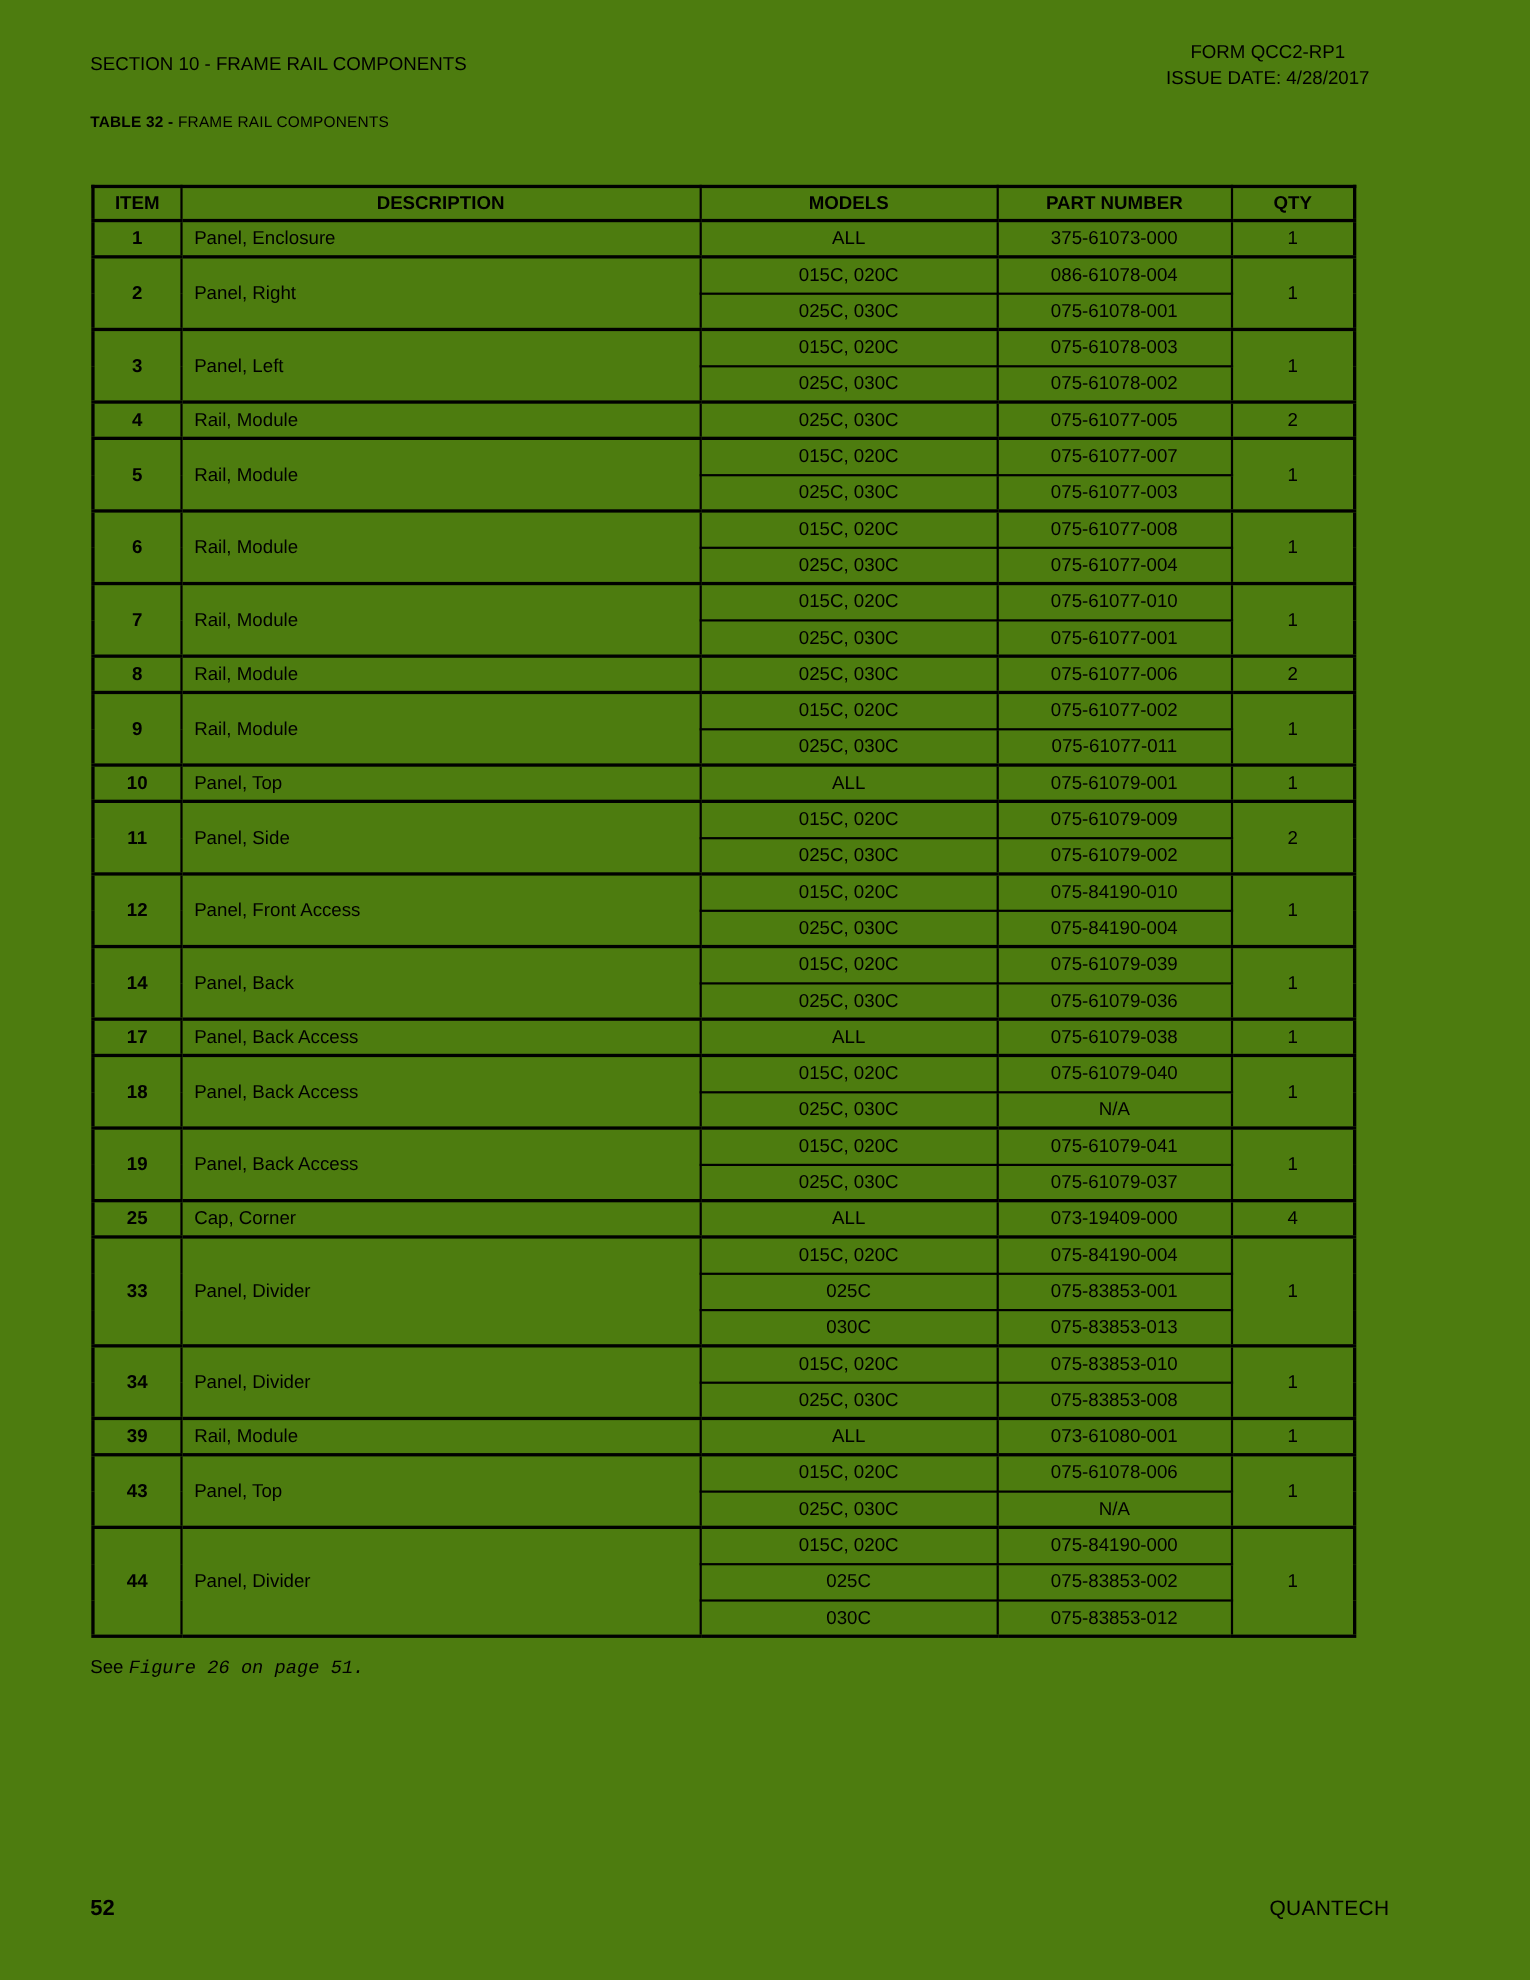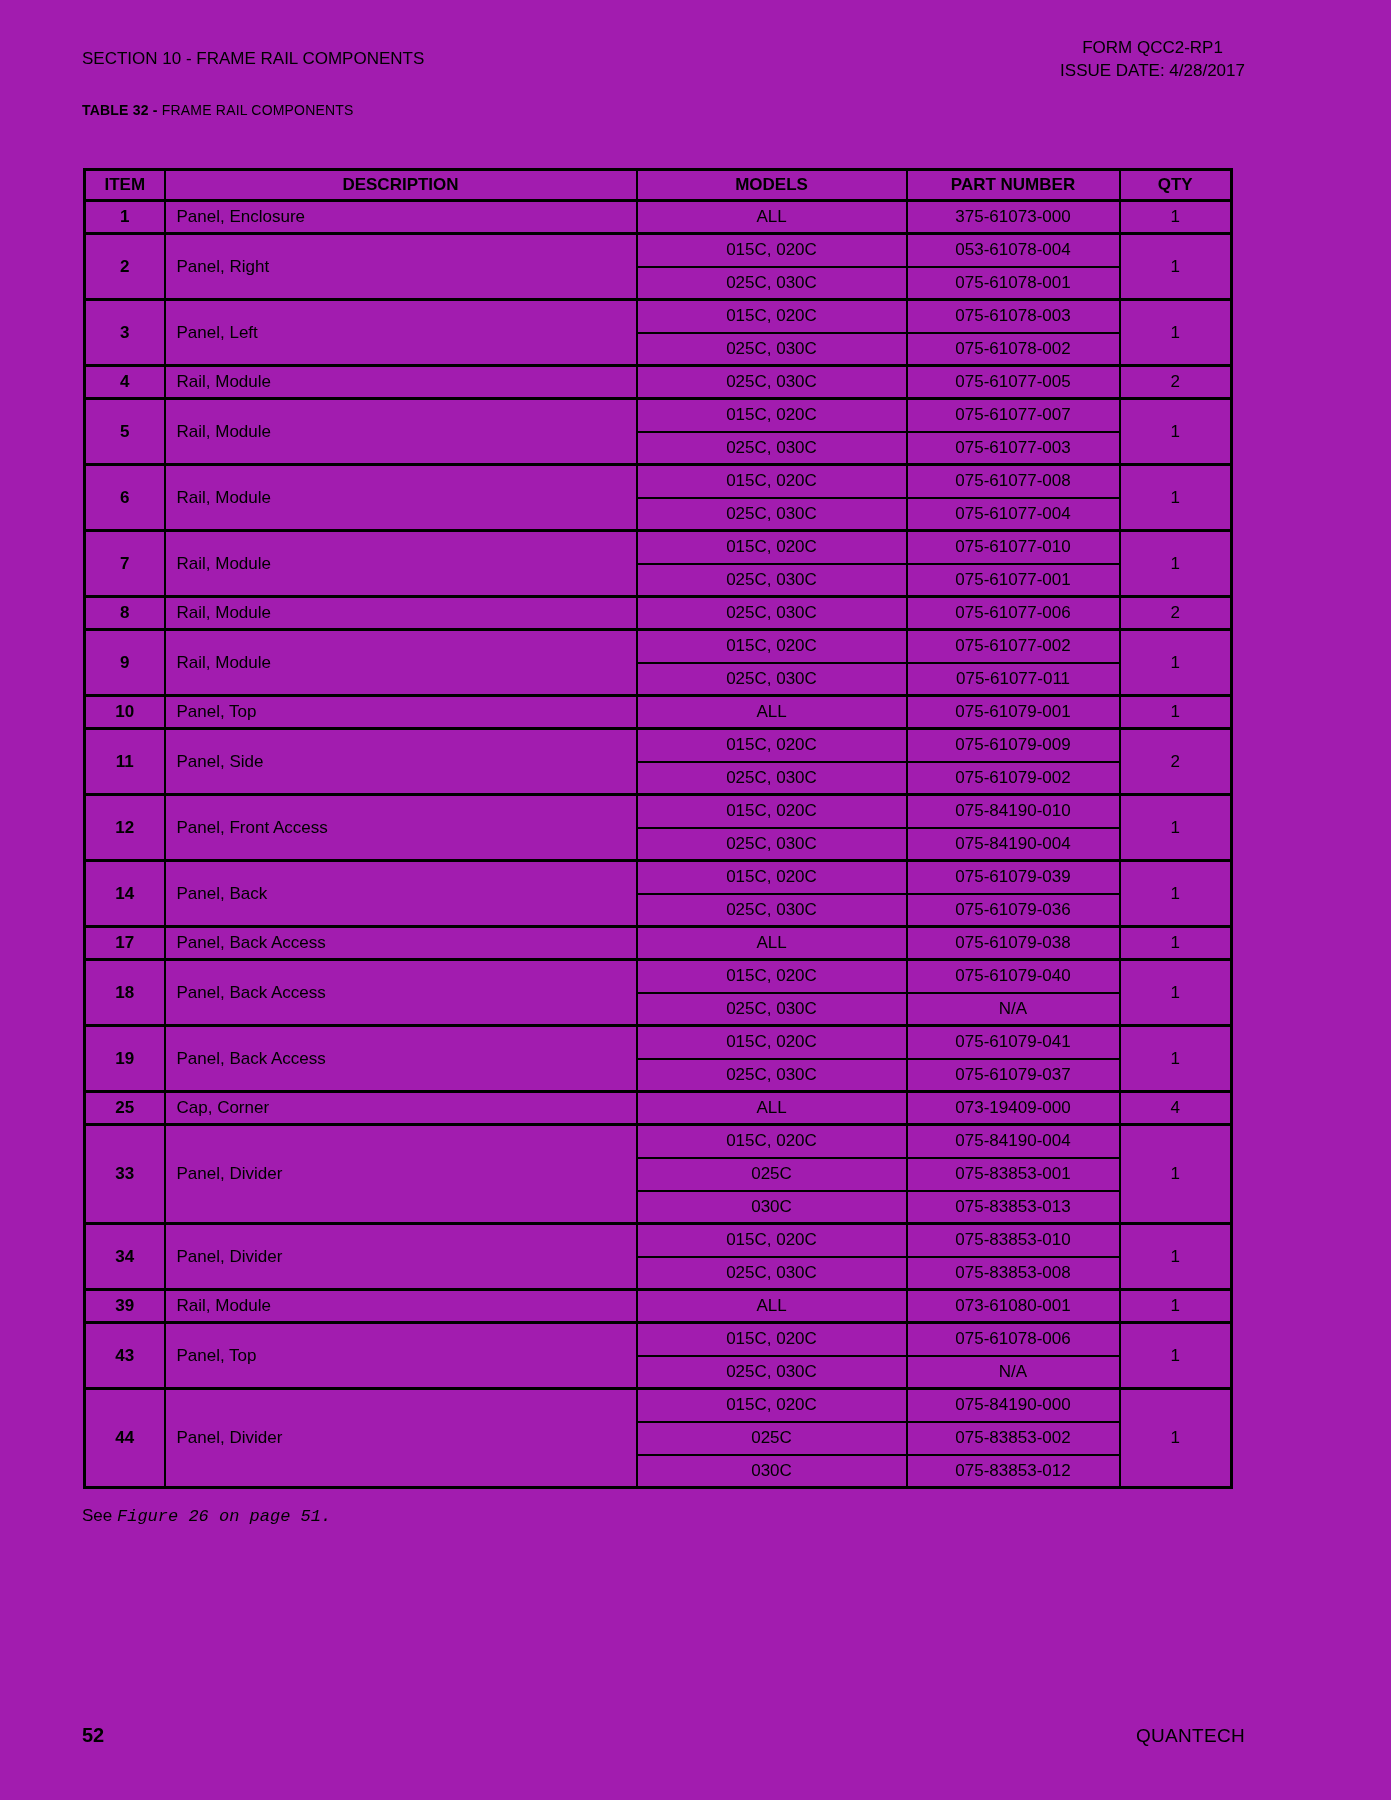--- a/index.html
+++ b/index.html
@@ -1,21 +1,21 @@
 <!DOCTYPE html>
 <html><head>
 <meta charset="utf-8">
 <style>
   * { margin: 0; padding: 0; box-sizing: border-box; }
   html, body { background: #ffffff; }
   .page {
     position: relative;
     width: 1391px;
     height: 1800px;
-    background: #a21caf;
+    background: #4d7c0f;
     color: #000000;
     font-family: "Liberation Sans", sans-serif;
     overflow: hidden;
   }
   .page-header {
     position: absolute;
     left: 82px;
     right: 146px;
     top: 36px;
     display: flex;
@@ -67,21 +67,21 @@
   .footnote {
     position: absolute;
     left: 82px;
     top: 1506px;
     font-size: 17px;
   }
   .footnote .italic { font-style: italic; font-family: Liberation Mono, monospace; }
   .page-footer {
     position: absolute;
     left: 82px;
-    right: 146px;
+    right: 128px;
     top: 1724px;
     display: flex;
     justify-content: space-between;
     align-items: center;
   }
   .page-number { font-weight: bold; font-size: 20px; }
   .brand { font-size: 19px; letter-spacing: 0.3px; }
 </style>
 </head>
 <body>
@@ -120,21 +120,21 @@
           <td class="item group-end">1</td>
           <td class="desc group-end">Panel, Enclosure</td>
           <td class="models group-end">ALL</td>
           <td class="part group-end">375-61073-000</td>
           <td class="qty group-end">1</td>
         </tr>
         <tr>
           <td class="item group-end" rowspan="2">2</td>
           <td class="desc group-end" rowspan="2">Panel, Right</td>
           <td class="models sub-end">015C, 020C</td>
-          <td class="part sub-end">053-61078-004</td>
+          <td class="part sub-end">086-61078-004</td>
           <td class="qty group-end" rowspan="2">1</td>
         </tr>
         <tr>
           <td class="models group-end">025C, 030C</td>
           <td class="part group-end">075-61078-001</td>
         </tr>
         <tr>
           <td class="item group-end" rowspan="2">3</td>
           <td class="desc group-end" rowspan="2">Panel, Left</td>
           <td class="models sub-end">015C, 020C</td>

